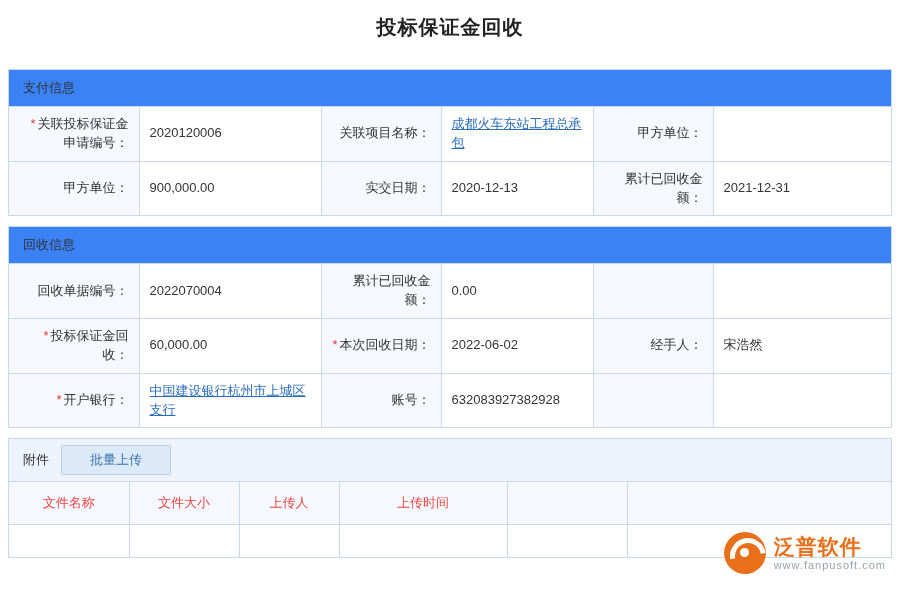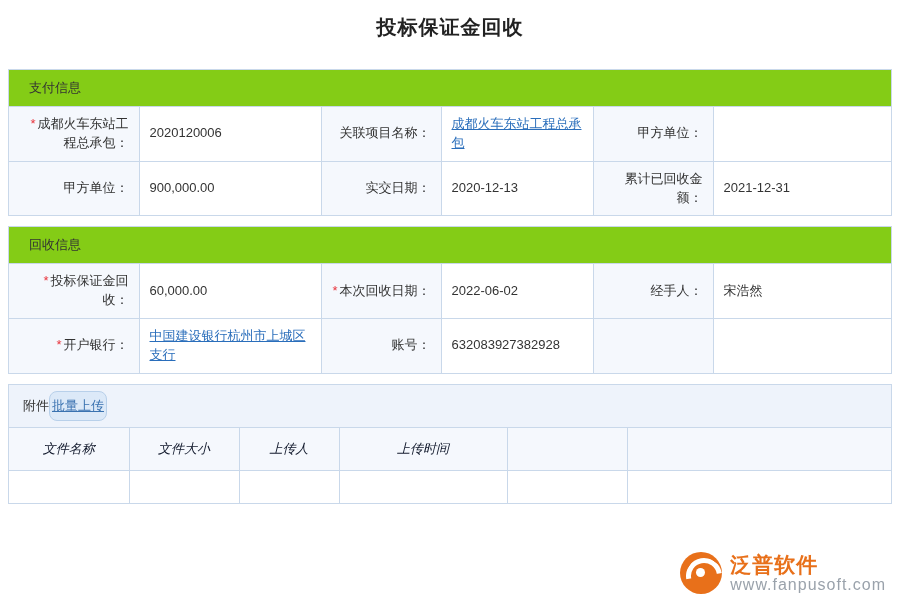--- a/index.html
+++ b/index.html
@@ -24,23 +24,23 @@
     padding: 14px 0 28px 0;
     letter-spacing: 1px;
   }
   .panel {
     margin: 0 8px 10px 8px;
     border: 1px solid #c9d8ea;
     border-bottom: none;
     background: #ffffff;
   }
   .panel-head {
-    background: #84cc16;
-    border-bottom: 1px solid #c9d8ea;
-    padding: 9px 20px;
+    background: #3b82f6;
+    border-bottom: 1px solid #c9d8ea;
+    padding: 9px 14px;
     font-size: 13px;
     color: #333333;
     font-family: Liberation Mono, monospace;
   }
   table.grid {
     width: 100%;
     border-collapse: collapse;
     table-layout: fixed;
   }
   table.grid td {
@@ -76,67 +76,66 @@
     text-decoration: underline;
     cursor: pointer;
   }
   
   .attach-head {
     background: #eef3fb;
     border-bottom: 1px solid #c9d8ea;
     padding: 6px 14px;
     display: flex;
     align-items: center;
+    gap: 12px;
   }
   .attach-head .ttl {
     font-size: 13px;
     color: #333333;
   }
   .btn-upload {
     background: #dce9f8;
     border: 1px solid #b8d0ea;
     color: #3a72b0;
     font-size: 13px;
-    padding: 5px 2px;
+    padding: 5px 28px;
     cursor: pointer;
-    border-radius: 8px;
-    text-decoration: underline;
+    border-radius: 2px;
   }
   table.files {
     width: 100%;
     border-collapse: collapse;
     table-layout: fixed;
   }
   table.files th {
     background: #f5f8fd;
     border-right: 1px solid #c9d8ea;
     border-bottom: 1px solid #c9d8ea;
     font-weight: normal;
     font-size: 13px;
-    color: #0f172a;
+    color: #ef4444;
     padding: 12px 10px;
     text-align: center;
-    font-style: italic;
   }
   table.files th:last-child {
     border-right: none;
   }
   table.files td {
     border-right: 1px solid #c9d8ea;
     border-bottom: 1px solid #c9d8ea;
     height: 30px;
   }
   table.files td:last-child {
     border-right: none;
   }
   
   .watermark {
     position: absolute;
     right: 14px;
-    bottom: 6px;
+    bottom: 26px;
     display: flex;
     align-items: center;
     gap: 8px;
     pointer-events: none;
   }
   .wm-mark {
     width: 42px;
     height: 42px;
     border-radius: 50%;
     background: #e8701a;
@@ -170,21 +169,21 @@
   .wm-text {
     line-height: 1.1;
   }
   .wm-cn {
     font-size: 21px;
     font-weight: bold;
     color: #e8701a;
     letter-spacing: 1px;
   }
   .wm-en {
-    font-size: 16px;
+    font-size: 11px;
     color: #9aa2ab;
     letter-spacing: 1px;
   }
 </style>
 </head>
 <body>
 
 <div class="page-title">投标保证金回收</div>
 
 <div class="panel">
@@ -193,21 +192,21 @@
     <colgroup>
       <col style="width:130px">
         <col style="width:182px">
       <col style="width:120px">
         <col style="width:152px">
       <col style="width:120px">
         <col style="width:">
     </colgroup>
     <tbody>
       <tr>
-        <td class="lbl"><span class="req">*</span><span>成都火车东站工程总承包：</span></td>
+        <td class="lbl"><span class="req">*</span><span>关联投标保证金申请编号：</span></td>
         <td class="val">2020120006</td>
         <td class="lbl">关联项目名称：</td>
         <td class="val"><span class="link">成都火车东站工程总承包</span></td>
         <td class="lbl">甲方单位：</td>
         <td class="val"></td>
       </tr>
       <tr>
         <td class="lbl">甲方单位：</td>
         <td class="val">900,000.00</td>
         <td class="lbl">实交日期：</td>
@@ -224,20 +223,28 @@
   <table class="grid">
     <colgroup>
       <col style="width:130px">
         <col style="width:182px">
       <col style="width:120px">
         <col style="width:152px">
       <col style="width:120px">
         <col style="width:">
     </colgroup>
     <tbody>
+      <tr>
+        <td class="lbl">回收单据编号：</td>
+        <td class="val">2022070004</td>
+        <td class="lbl">累计已回收金额：</td>
+        <td class="val">0.00</td>
+        <td class="lbl"></td>
+        <td class="val"></td>
+      </tr>
       <tr>
         <td class="lbl"><span class="req">*</span><span>投标保证金回收：</span></td>
         <td class="val">60,000.00</td>
         <td class="lbl"><span class="req">*</span><span>本次回收日期：</span></td>
         <td class="val">2022-06-02</td>
         <td class="lbl">经手人：</td>
         <td class="val">宋浩然</td>
       </tr>
       <tr>
         <td class="lbl"><span class="req">*</span><span>开户银行：</span></td>

